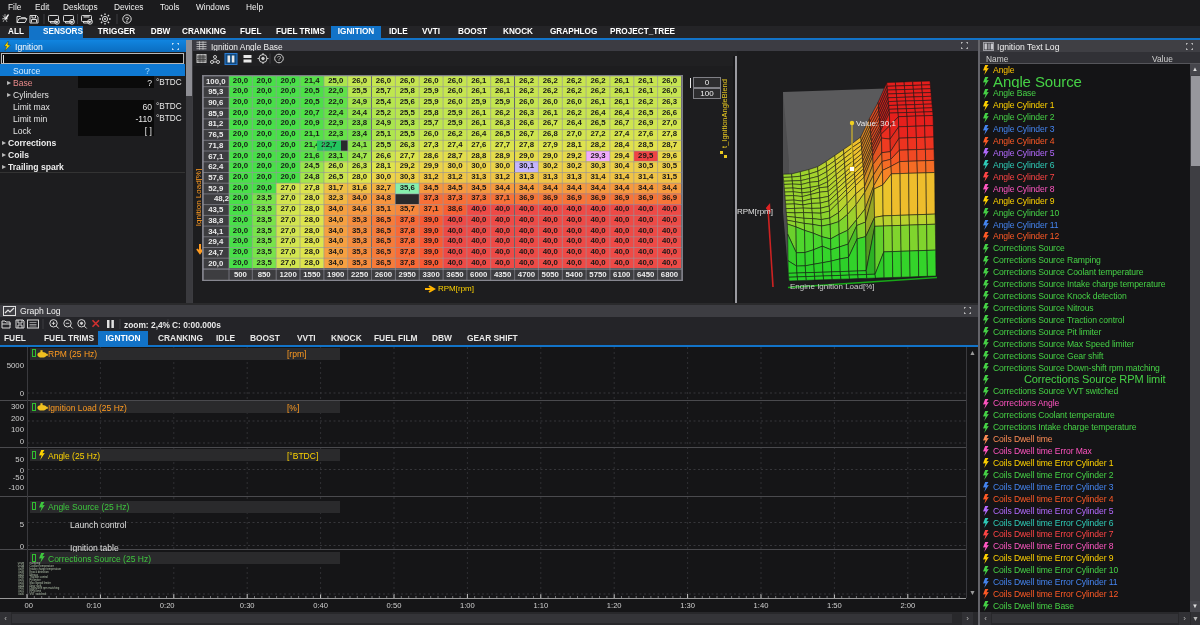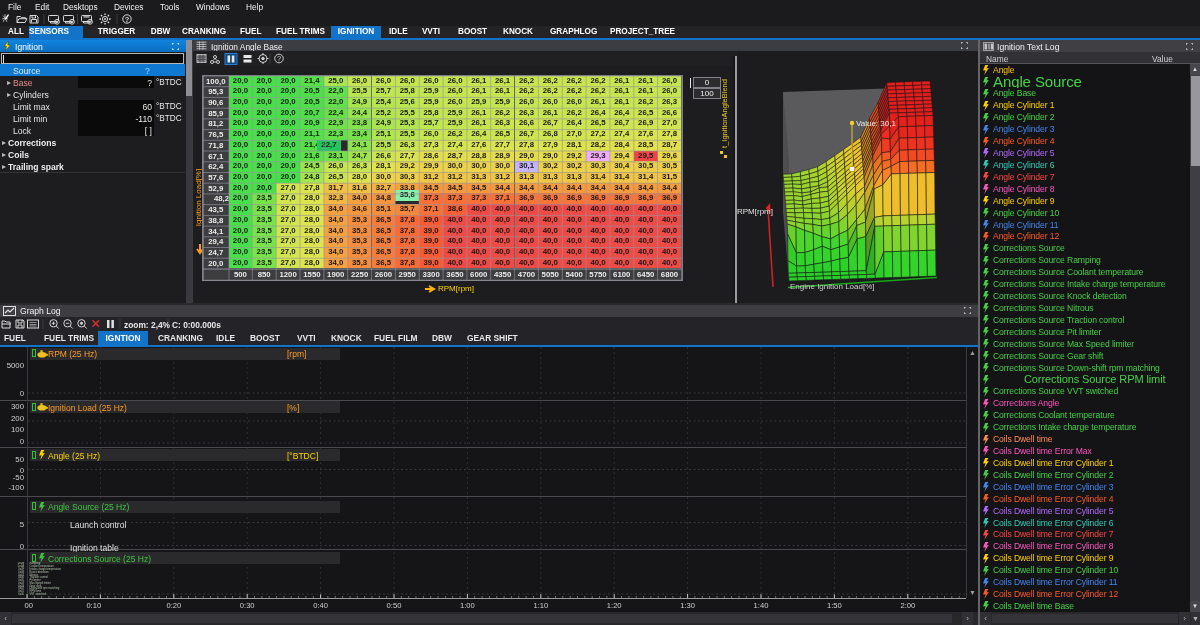--- a/index.html
+++ b/index.html
@@ -41,21 +41,21 @@
       <circle cx="105" cy="7" r="1" fill="#d8d8d8" stroke="none"></circle>
 <path d="M105,3 v-1.6 M105,11 v1.6 M101,7 h-1.6 M109,7 h1.6 M102.2,4.2 l-1.2,-1.2 M107.8,4.2 l1.2,-1.2 M102.2,9.8 l-1.2,1.2 M107.8,9.8 l1.2,1.2" stroke-width="1.4"></path>
 <path d="M117,2 v10" stroke="#3c3c40"></path>
 <circle cx="127" cy="7" r="4.2"></circle>
       <text x="127" y="9.8" fill="#d8d8d8" stroke="none" font-size="7.5" font-weight="bold" text-anchor="middle">?</text>
 </g>
   </svg>
 <div class="abs" style="left:0;top:26px;width:1200px;height:12px;background:#242427"></div>
 <div class="abs" style="left:0;top:38px;width:1200px;height:2px;background:#1273c8"></div>
 <div class="abs" style="left:7px;top:26px;width:18px;height:12px;color:#fff;font-size:8.2px;font-weight:bold;text-align:center;line-height:12.5px;white-space:nowrap">ALL</div>
-<div class="abs" style="left:29px;top:26px;width:54px;height:12px;background:#1273c8;color:#fff;font-size:8.2px;font-weight:bold;text-align:left;line-height:12.5px;white-space:nowrap">SENSORS</div>
+<div class="abs" style="left:29px;top:26px;width:54px;height:12px;background:#1273c8;color:#fff;font-size:8.2px;font-weight:bold;text-align:right;line-height:12.5px;white-space:nowrap">SENSORS</div>
 <div class="abs" style="left:95px;top:26px;width:43px;height:12px;color:#fff;font-size:8.2px;font-weight:bold;text-align:center;line-height:12.5px;white-space:nowrap">TRIGGER</div>
 <div class="abs" style="left:145px;top:26px;width:31px;height:12px;color:#fff;font-size:8.2px;font-weight:bold;text-align:center;line-height:12.5px;white-space:nowrap">DBW</div>
 <div class="abs" style="left:182px;top:26px;width:41px;height:12px;color:#fff;font-size:8.2px;font-weight:bold;text-align:center;line-height:12.5px;white-space:nowrap">CRANKING</div>
 <div class="abs" style="left:240px;top:26px;width:21px;height:12px;color:#fff;font-size:8.2px;font-weight:bold;text-align:center;line-height:12.5px;white-space:nowrap">FUEL</div>
 <div class="abs" style="left:276px;top:26px;width:45px;height:12px;color:#fff;font-size:8.2px;font-weight:bold;text-align:center;line-height:12.5px;white-space:nowrap">FUEL TRIMS</div>
 <div class="abs" style="left:331px;top:26px;width:50px;height:12px;background:#1273c8;color:#fff;font-size:8.2px;font-weight:bold;text-align:center;line-height:12.5px;white-space:nowrap">IGNITION</div>
 <div class="abs" style="left:389px;top:26px;width:18px;height:12px;color:#fff;font-size:8.2px;font-weight:bold;text-align:center;line-height:12.5px;white-space:nowrap">IDLE</div>
 <div class="abs" style="left:421px;top:26px;width:20px;height:12px;color:#fff;font-size:8.2px;font-weight:bold;text-align:center;line-height:12.5px;white-space:nowrap">VVTI</div>
 <div class="abs" style="left:458px;top:26px;width:29px;height:12px;color:#fff;font-size:8.2px;font-weight:bold;text-align:center;line-height:12.5px;white-space:nowrap">BOOST</div>
 <div class="abs" style="left:503px;top:26px;width:30px;height:12px;color:#fff;font-size:8.2px;font-weight:bold;text-align:center;line-height:12.5px;white-space:nowrap">KNOCK</div>
@@ -399,21 +399,21 @@
 <div class="tc" style="left:633.8px;top:182.7px;width:23.8px;height:10.72px;background:rgb(246,154,62)">34,4</div>
 <div class="tc" style="left:657.6px;top:182.7px;width:23.8px;height:10.72px;background:rgb(246,154,62)">34,4</div>
 <div class="th" style="left:203px;top:193.4px;width:37px;height:10.72px">48,2</div>
 <div class="tc" style="left:228.5px;top:193.4px;width:23.8px;height:10.72px;background:rgb(72,224,72)">20,0</div>
 <div class="tc" style="left:252.3px;top:193.4px;width:23.8px;height:10.72px;background:rgb(120,228,74)">23,5</div>
 <div class="tc" style="left:276.2px;top:193.4px;width:23.8px;height:10.72px;background:rgb(210,229,79)">27,0</div>
 <div class="tc" style="left:300.0px;top:193.4px;width:23.8px;height:10.72px;background:rgb(222,228,78)">28,0</div>
 <div class="tc" style="left:323.9px;top:193.4px;width:23.8px;height:10.72px;background:rgb(242,183,67)">32,3</div>
 <div class="tc" style="left:347.7px;top:193.4px;width:23.8px;height:10.72px;background:rgb(246,160,64)">34,0</div>
 <div class="tc" style="left:371.5px;top:193.4px;width:23.8px;height:10.72px;background:rgb(246,148,61)">34,8</div>
-<div class="tc" style="left:395.4px;top:190px;width:23.8px;height:10.72px;background:#86efac">35,6</div>
+<div class="tc" style="left:395.4px;top:183px;width:23.8px;height:10.72px;background:#86efac">35,6</div>
 <div class="tc" style="left:419.2px;top:193.4px;width:23.8px;height:10.72px;background:rgb(248,112,55)">37,3</div>
 <div class="tc" style="left:443.1px;top:193.4px;width:23.8px;height:10.72px;background:rgb(248,112,55)">37,3</div>
 <div class="tc" style="left:466.9px;top:193.4px;width:23.8px;height:10.72px;background:rgb(248,112,55)">37,3</div>
 <div class="tc" style="left:490.7px;top:193.4px;width:23.8px;height:10.72px;background:rgb(248,114,55)">37,1</div>
 <div class="tc" style="left:514.6px;top:193.4px;width:23.8px;height:10.72px;background:rgb(247,117,56)">36,9</div>
 <div class="tc" style="left:538.4px;top:193.4px;width:23.8px;height:10.72px;background:rgb(247,117,56)">36,9</div>
 <div class="tc" style="left:562.3px;top:193.4px;width:23.8px;height:10.72px;background:rgb(247,117,56)">36,9</div>
 <div class="tc" style="left:586.1px;top:193.4px;width:23.8px;height:10.72px;background:rgb(247,117,56)">36,9</div>
 <div class="tc" style="left:609.9px;top:193.4px;width:23.8px;height:10.72px;background:rgb(247,117,56)">36,9</div>
 <div class="tc" style="left:633.8px;top:193.4px;width:23.8px;height:10.72px;background:rgb(247,117,56)">36,9</div>
@@ -1213,21 +1213,21 @@
       <text x="29.5" y="27.42">Down-shift rpm matching</text>
       <text x="24" y="30.20" text-anchor="end">0x01</text>
       <text x="29.5" y="30.20">RPM limit</text>
       <text x="24" y="32.98" text-anchor="end">0x00</text>
       <text x="29.5" y="32.98">VVT switched</text>
     </g>
   </svg>
 
 <div class="abs" style="left:24.5px;top:601px;font-size:7.6px;color:#d0d0d0">00</div>
 <div class="abs" style="left:86.4px;top:601px;width:28px;text-align:left;font-size:7.6px;color:#d0d0d0">0:10</div>
-<div class="abs" style="left:159.8px;top:601px;width:28px;text-align:center;font-size:7.6px;color:#d0d0d0">0:20</div>
+<div class="abs" style="left:159.8px;top:601px;width:28px;text-align:left;font-size:7.6px;color:#d0d0d0">0:20</div>
 <div class="abs" style="left:233.2px;top:601px;width:28px;text-align:center;font-size:7.6px;color:#d0d0d0">0:30</div>
 <div class="abs" style="left:306.6px;top:601px;width:28px;text-align:center;font-size:7.6px;color:#d0d0d0">0:40</div>
 <div class="abs" style="left:380.0px;top:601px;width:28px;text-align:center;font-size:7.6px;color:#d0d0d0">0:50</div>
 <div class="abs" style="left:453.4px;top:601px;width:28px;text-align:center;font-size:7.6px;color:#d0d0d0">1:00</div>
 <div class="abs" style="left:526.8px;top:601px;width:28px;text-align:center;font-size:7.6px;color:#d0d0d0">1:10</div>
 <div class="abs" style="left:600.2px;top:601px;width:28px;text-align:center;font-size:7.6px;color:#d0d0d0">1:20</div>
 <div class="abs" style="left:673.6px;top:601px;width:28px;text-align:center;font-size:7.6px;color:#d0d0d0">1:30</div>
 <div class="abs" style="left:747.0px;top:601px;width:28px;text-align:center;font-size:7.6px;color:#d0d0d0">1:40</div>
 <div class="abs" style="left:820.4px;top:601px;width:28px;text-align:center;font-size:7.6px;color:#d0d0d0">1:50</div>
 <div class="abs" style="left:893.8px;top:601px;width:28px;text-align:center;font-size:7.6px;color:#d0d0d0">2:00</div>

